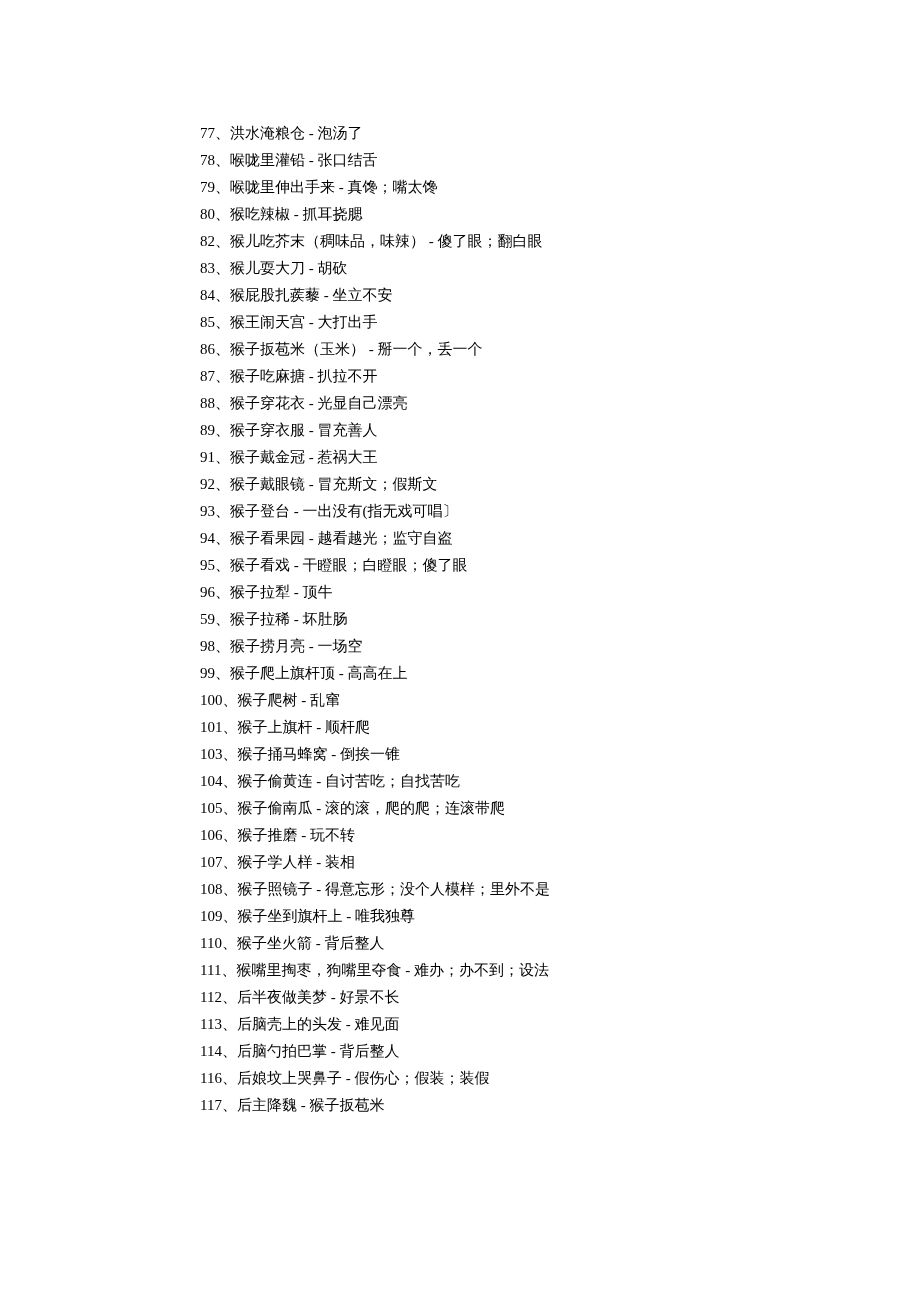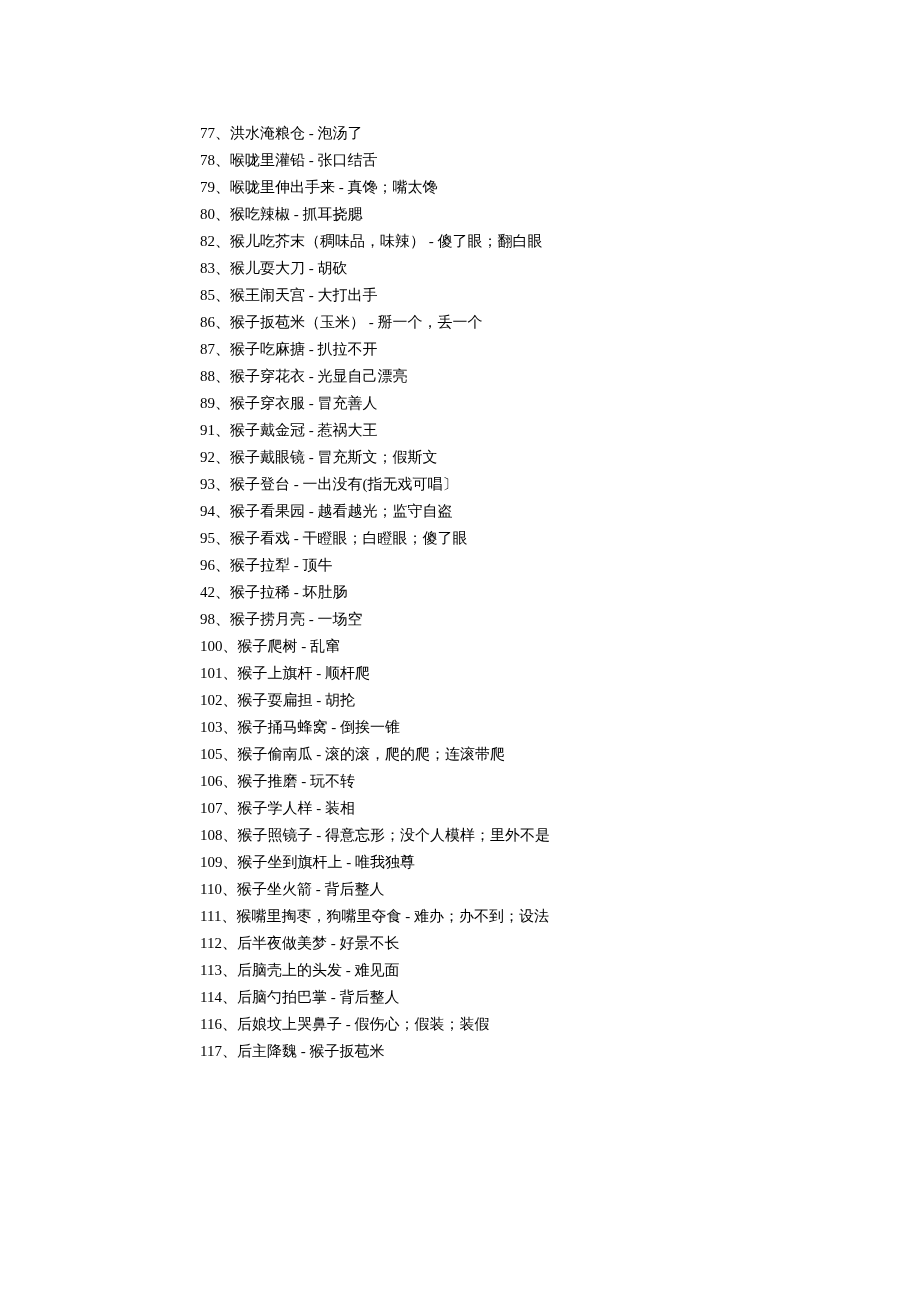--- a/index.html
+++ b/index.html
@@ -26,37 +26,39 @@
 <body>
 
 <div class="page">
   <div id="list-container">
       <p class="line"><span>77</span><span>、</span><span>洪水淹粮仓</span><span> - </span><span>泡汤了</span></p>
       <p class="line"><span>78</span><span>、</span><span>喉咙里灌铅</span><span> - </span><span>张口结舌</span></p>
       <p class="line"><span>79</span><span>、</span><span>喉咙里伸出手来</span><span> - </span><span>真馋；嘴太馋</span></p>
       <p class="line"><span>80</span><span>、</span><span>猴吃辣椒</span><span> - </span><span>抓耳挠腮</span></p>
       <p class="line"><span>82</span><span>、</span><span>猴儿吃芥末（稠味品，味辣）</span><span> - </span><span>傻了眼；翻白眼</span></p>
       <p class="line"><span>83</span><span>、</span><span>猴儿耍大刀</span><span> - </span><span>胡砍</span></p>
+      <p class="line"><span>84</span><span>、</span><span>猴屁股扎蒺藜</span><span> - </span><span>坐立不安</span></p>
       <p class="line"><span>85</span><span>、</span><span>猴王闹天宫</span><span> - </span><span>大打出手</span></p>
       <p class="line"><span>86</span><span>、</span><span>猴子扳苞米（玉米）</span><span> - </span><span>掰一个，丢一个</span></p>
       <p class="line"><span>87</span><span>、</span><span>猴子吃麻搪</span><span> - </span><span>扒拉不开</span></p>
       <p class="line"><span>88</span><span>、</span><span>猴子穿花衣</span><span> - </span><span>光显自己漂亮</span></p>
       <p class="line"><span>89</span><span>、</span><span>猴子穿衣服</span><span> - </span><span>冒充善人</span></p>
       <p class="line"><span>91</span><span>、</span><span>猴子戴金冠</span><span> - </span><span>惹祸大王</span></p>
       <p class="line"><span>92</span><span>、</span><span>猴子戴眼镜</span><span> - </span><span>冒充斯文；假斯文</span></p>
       <p class="line"><span>93</span><span>、</span><span>猴子登台</span><span> - </span><span>一出没有(指无戏可唱〕</span></p>
       <p class="line"><span>94</span><span>、</span><span>猴子看果园</span><span> - </span><span>越看越光；监守自盗</span></p>
       <p class="line"><span>95</span><span>、</span><span>猴子看戏</span><span> - </span><span>干瞪眼；白瞪眼；傻了眼</span></p>
       <p class="line"><span>96</span><span>、</span><span>猴子拉犁</span><span> - </span><span>顶牛</span></p>
-      <p class="line"><span>42</span><span>、</span><span>猴子拉稀</span><span> - </span><span>坏肚肠</span></p>
+      <p class="line"><span>59</span><span>、</span><span>猴子拉稀</span><span> - </span><span>坏肚肠</span></p>
       <p class="line"><span>98</span><span>、</span><span>猴子捞月亮</span><span> - </span><span>一场空</span></p>
+      <p class="line"><span>99</span><span>、</span><span>猴子爬上旗杆顶</span><span> - </span><span>高高在上</span></p>
       <p class="line"><span>100</span><span>、</span><span>猴子爬树</span><span> - </span><span>乱窜</span></p>
       <p class="line"><span>101</span><span>、</span><span>猴子上旗杆</span><span> - </span><span>顺杆爬</span></p>
-      <p class="line"><span>102</span><span>、</span><span>猴子耍扁担</span><span> - </span><span>胡抡</span></p>
       <p class="line"><span>103</span><span>、</span><span>猴子捅马蜂窝</span><span> - </span><span>倒挨一锥</span></p>
+      <p class="line"><span>104</span><span>、</span><span>猴子偷黄连</span><span> - </span><span>自讨苦吃；自找苦吃</span></p>
       <p class="line"><span>105</span><span>、</span><span>猴子偷南瓜</span><span> - </span><span>滚的滚，爬的爬；连滚带爬</span></p>
       <p class="line"><span>106</span><span>、</span><span>猴子推磨</span><span> - </span><span>玩不转</span></p>
       <p class="line"><span>107</span><span>、</span><span>猴子学人样</span><span> - </span><span>装相</span></p>
       <p class="line"><span>108</span><span>、</span><span>猴子照镜子</span><span> - </span><span>得意忘形；没个人模样；里外不是</span></p>
       <p class="line"><span>109</span><span>、</span><span>猴子坐到旗杆上</span><span> - </span><span>唯我独尊</span></p>
       <p class="line"><span>110</span><span>、</span><span>猴子坐火箭</span><span> - </span><span>背后整人</span></p>
       <p class="line"><span>111</span><span>、</span><span>猴嘴里掏枣，狗嘴里夺食</span><span> - </span><span>难办；办不到；设法</span></p>
       <p class="line"><span>112</span><span>、</span><span>后半夜做美梦</span><span> - </span><span>好景不长</span></p>
       <p class="line"><span>113</span><span>、</span><span>后脑壳上的头发</span><span> - </span><span>难见面</span></p>
       <p class="line"><span>114</span><span>、</span><span>后脑勺拍巴掌</span><span> - </span><span>背后整人</span></p>

